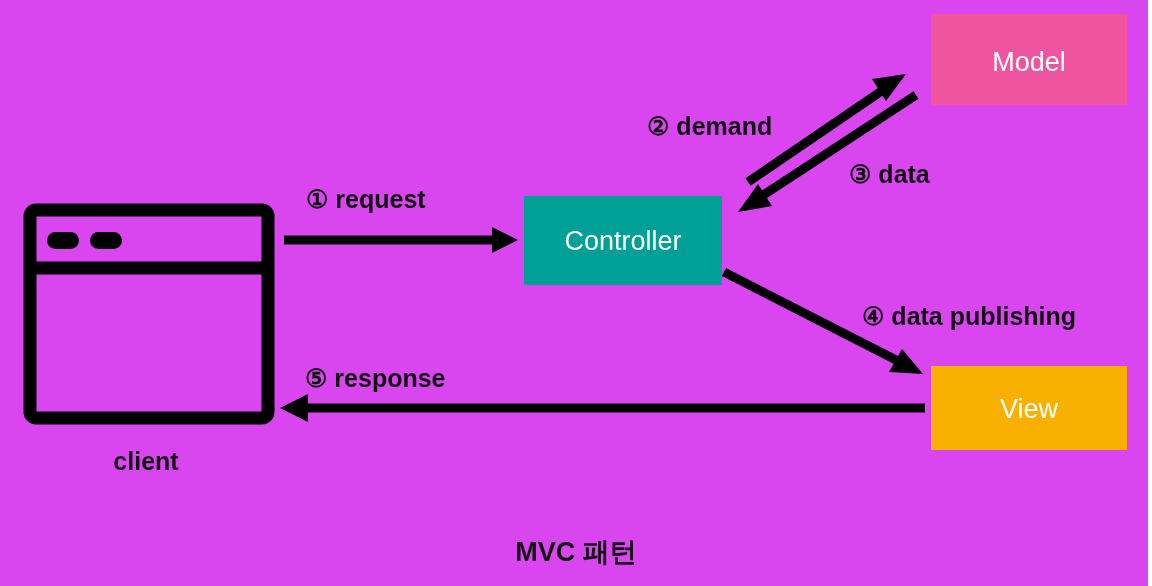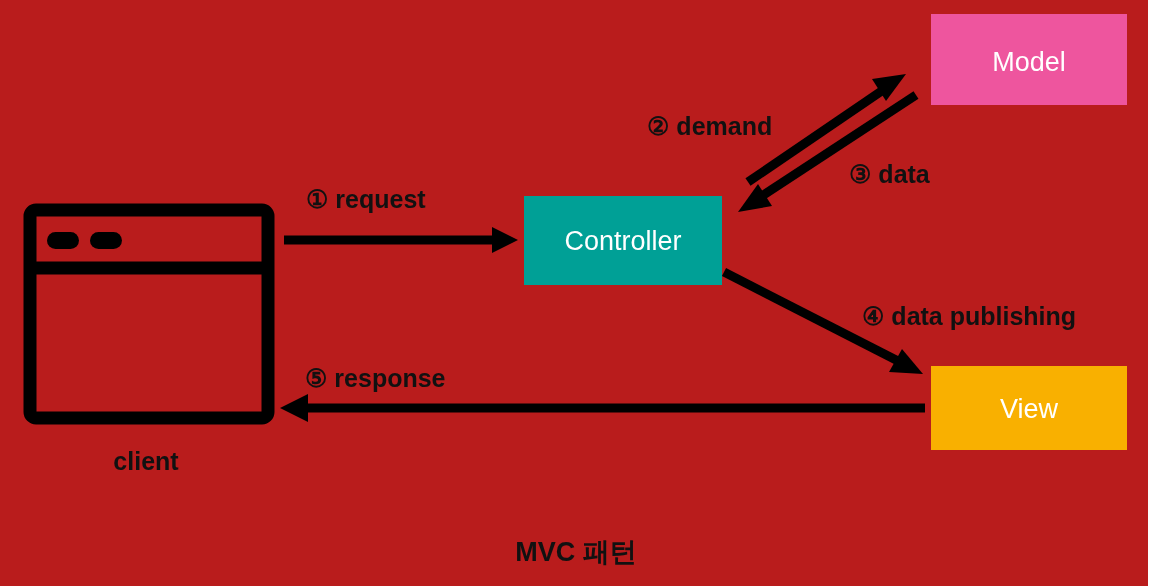--- a/index.html
+++ b/index.html
@@ -10,21 +10,21 @@
   body {
     width: 1152px;
     height: 586px;
     font-family: "Liberation Sans", sans-serif;
     overflow: hidden;
   }
   #diagram-root {
     position: relative;
     width: 1148px;
     height: 586px;
-    background: #b91c1c;
+    background: #d946ef;
   }
   #mvc-svg {
     position: absolute;
     left: 0;
     top: 0;
     width: 1152px;
     height: 586px;
     display: block;
   }
   .node-label {

